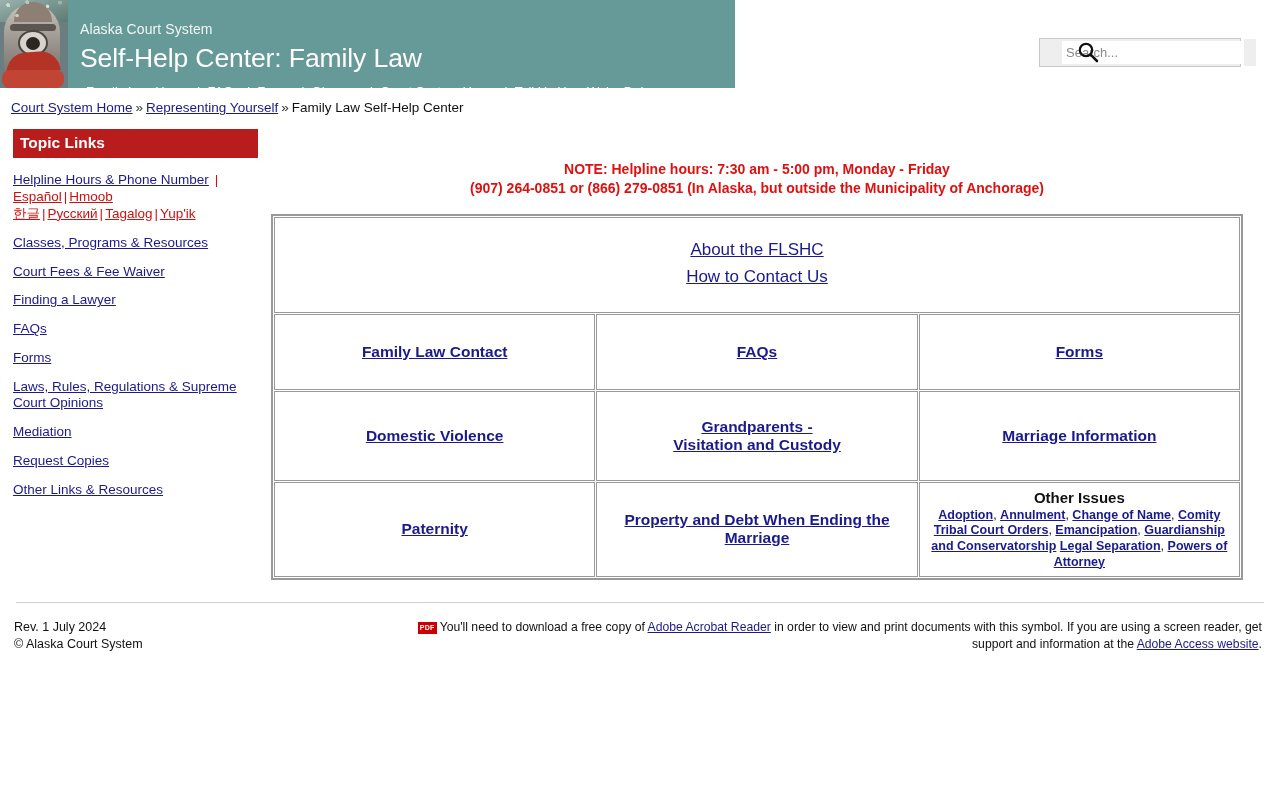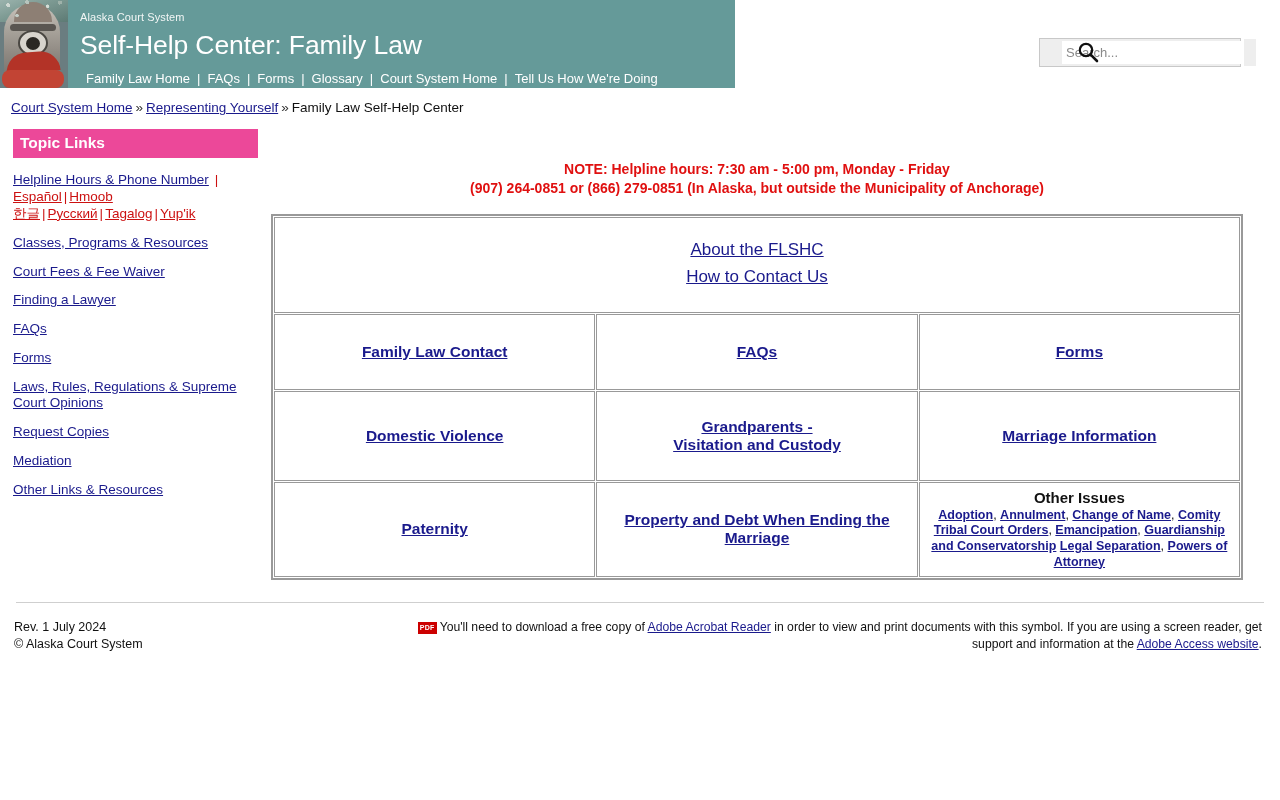--- a/index.html
+++ b/index.html
@@ -76,23 +76,23 @@
   }
 
   .header-band {
     flex: 1 1 auto;
     background: #659a99;
     position: relative;
     padding-left: 12px;
   }
   .hdr-agency {
     color: #f2f6f5;
-    font-size: 11px;
+    font-size: 14px;
     line-height: 1;
-    padding-top: 12px;
+    padding-top: 22px;
     letter-spacing: 0.1px;
   }
   .hdr-title {
     color: #ffffff;
     font-size: 26.5px;
     line-height: 1;
     padding-top: 9px;
     letter-spacing: -0.1px;
   }
   .hdr-nav {
@@ -157,21 +157,21 @@
   .breadcrumb .bc-sep { color: #333333; padding: 0 3px; }
 
   
   .layout {
     display: flex;
     align-items: flex-start;
     padding-top: 13px;
   }
   .sidebar { width: 268px; flex: 0 0 268px; padding-left: 13px; }
   .topic-bar {
-    background: #ec4899;
+    background: #b91c1c;
     color: #ffffff;
     font-size: 15.5px;
     font-weight: bold;
     padding: 5px 0 6px 7px;
     width: 245px;
   }
   .topic-list { padding-top: 14px; }
   .topic-item {
     font-size: 13.5px;
     line-height: 1.18;
@@ -327,22 +327,22 @@
           <a href="#">한글</a><span class="lang-sep">|</span><a href="#">Русский</a><span class="lang-sep">|</span><a href="#">Tagalog</a><span class="lang-sep">|</span><a href="#">Yup'ik</a>
         </div>
       </div>
 
       <div class="topic-item"><a href="#">Classes, Programs &amp; Resources</a></div>
       <div class="topic-item"><a href="#">Court Fees &amp; Fee Waiver</a></div>
       <div class="topic-item"><a href="#">Finding a Lawyer</a></div>
       <div class="topic-item"><a href="#">FAQs</a></div>
       <div class="topic-item"><a href="#">Forms</a></div>
       <div class="topic-item"><a href="#">Laws, Rules, Regulations &amp; Supreme Court Opinions</a></div>
+      <div class="topic-item"><a href="#">Mediation</a></div>
       <div class="topic-item"><a href="#">Request Copies</a></div>
-      <div class="topic-item"><a href="#">Mediation</a></div>
       <div class="topic-item"><a href="#">Other Links &amp; Resources</a></div>
     </div>
   </div>
 
   <div class="main">
 
     <div class="notice">
       <div>NOTE: Helpline hours: 7:30 am - 5:00 pm, Monday - Friday</div>
       <div>(907) 264-0851 or (866) 279-0851 (In Alaska, but outside the Municipality of Anchorage)</div>
     </div>

